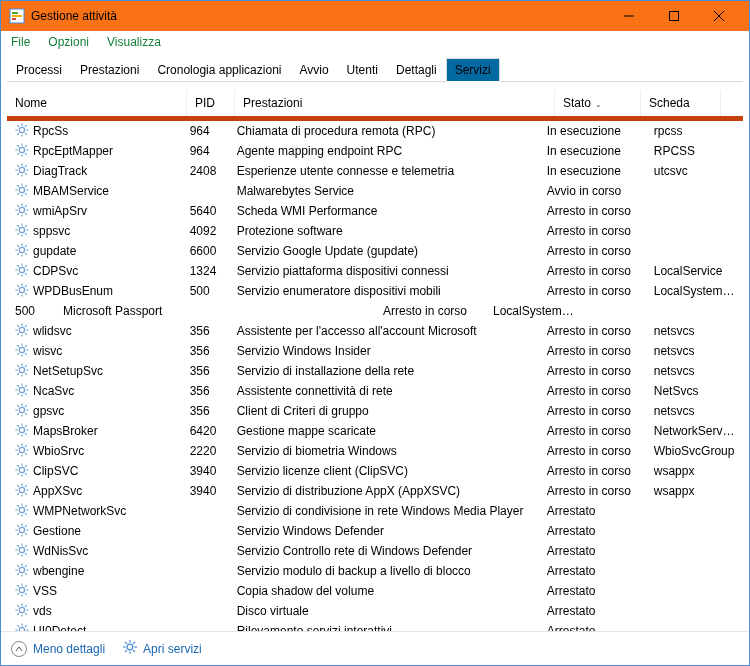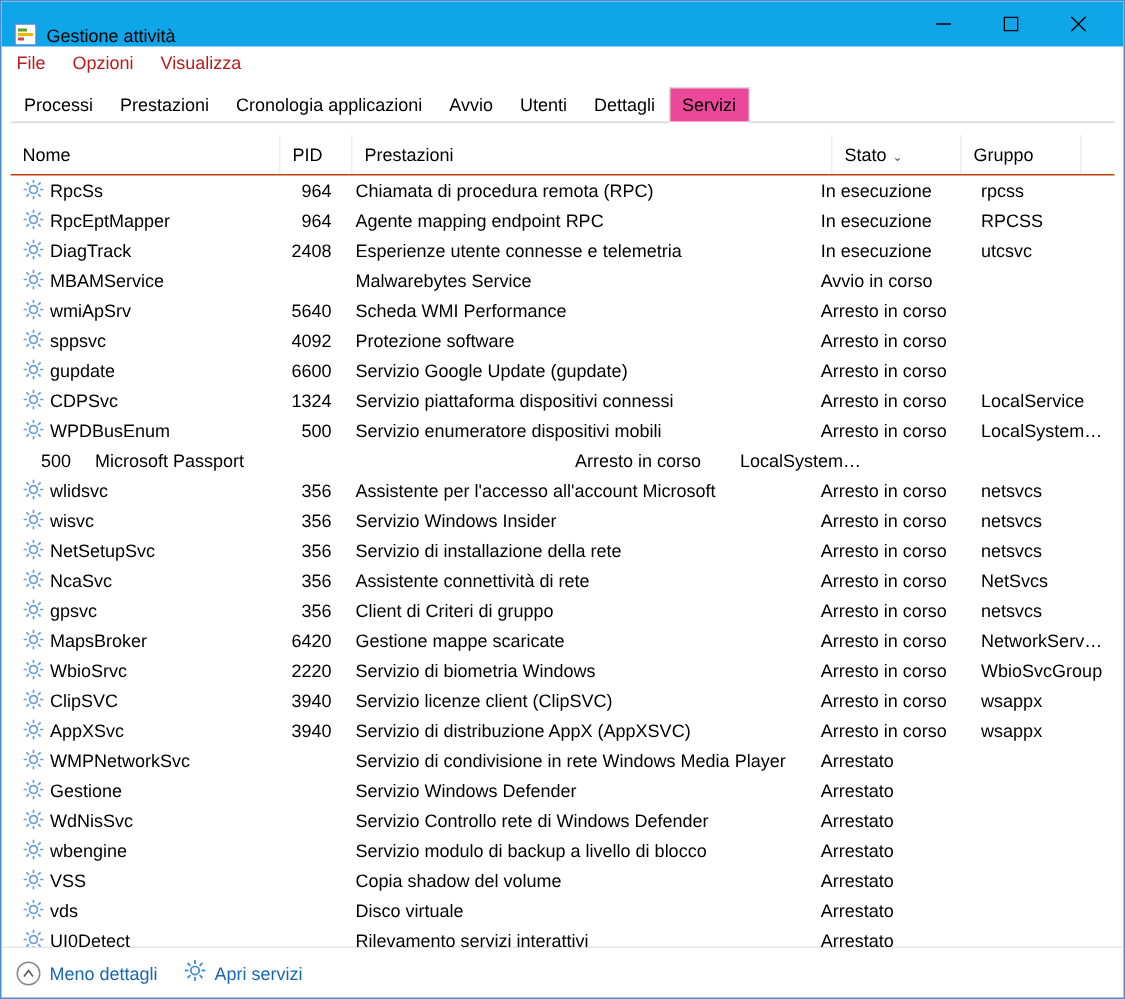--- a/index.html
+++ b/index.html
@@ -1,33 +1,33 @@
 <!DOCTYPE html>
 <html><head>
 <meta charset="utf-8">
 <style>
 * { margin: 0; padding: 0; box-sizing: border-box; font-family: "Segoe UI", Tahoma, sans-serif; font-size: 12px; }
 body { background: #fff; width: 750px; height: 666px; overflow: hidden; border: 1px solid #4a8cd6; display: flex; flex-direction: column; }
-.titlebar { display: flex; align-items: flex-end; height: 30px; padding: 0 8px; background: #0ea5e9; }
+.titlebar { display: flex; align-items: center; height: 30px; padding: 0 8px; background: #f97316; }
 .titlebar .app-icon { width: 16px; height: 16px; margin-right: 6px; }
 .titlebar .title { flex: 1; color: #000; }
 .titlebar .win-controls { display: flex; gap: 0; }
 .titlebar .win-btn { width: 45px; height: 30px; display: flex; align-items: center; justify-content: center; }
-.menubar { display: flex; padding: 2px 6px; gap: 10px; color: #b91c1c; }
+.menubar { display: flex; padding: 2px 6px; gap: 10px; color: #15803d; }
 .menubar span { padding: 2px 4px; }
 .tabs { display: flex; border-bottom: 1px solid #d9d9d9; margin: 4px 6px 0 6px; }
 .tab { padding: 4px 8px; border: 1px solid transparent; color: #000; position: relative; top: 1px; }
-.tab.active { border: 1px solid #d9d9d9; border-bottom: 1px solid #fff; background: #ec4899; }
-.headers { display: flex; border-bottom: 1px solid #c2410c; margin: 8px 6px 0 6px; color: #000; }
+.tab.active { border: 1px solid #d9d9d9; border-bottom: 1px solid #fff; background: #0369a1; }
+.headers { display: flex; border-bottom: 5px solid #c2410c; margin: 8px 6px 0 6px; color: #000; }
 .hcol { padding: 6px 8px; border-right: 1px solid #eee; }
 .rows { flex: 1; overflow-y: auto; margin: 0 6px; position: relative; }
 .row { display: flex; align-items: center; height: 20px; color: #000; }
 .col { padding: 0 8px; white-space: nowrap; overflow: hidden; text-overflow: ellipsis; }
 .col.name { width: 180px; display: flex; align-items: center; gap: 4px; }
-.col.pid { width: 48px; text-align: right; }
+.col.pid { width: 48px; text-align: left; }
 .col.desc { width: 320px; }
 .col.stato { width: 110px; }
 .col.gruppo { width: 100px; }
 .hcol.name { width: 180px; }
 .hcol.pid { width: 48px; }
 .hcol.desc { width: 320px; }
 .hcol.stato { width: 86px; }
 .hcol.gruppo { width: 80px; }
 .gear-icon { width: 14px; height: 14px; flex-shrink: 0; }
 .footer { border-top: 1px solid #e5e5e5; padding: 8px 10px; display: flex; align-items: center; gap: 18px; color: #1a66b3; }
@@ -82,21 +82,21 @@
   <div class="tab">Utenti</div>
   <div class="tab">Dettagli</div>
   <div class="tab active">Servizi</div>
 </div>
 
 <div class="headers">
   <div class="hcol name">Nome</div>
   <div class="hcol pid">PID</div>
   <div class="hcol desc">Prestazioni</div>
   <div class="hcol stato"><span>Stato</span><span class="sort-caret">⌄</span></div>
-  <div class="hcol gruppo">Gruppo</div>
+  <div class="hcol gruppo">Scheda</div>
 </div>
 
 <div class="rows" id="rows">
     <div class="row">
       <div class="col name">
         <span><svg class="gear-icon" viewBox="0 0 16 16">
             <circle cx="8" cy="8" r="3" fill="none" stroke="#6f9ed6" stroke-width="1.3"></circle>
             <g stroke="#6f9ed6" stroke-width="1.3">
               <line x1="8" y1="0.5" x2="8" y2="3"></line>
               <line x1="8" y1="13" x2="8" y2="15.5"></line>

